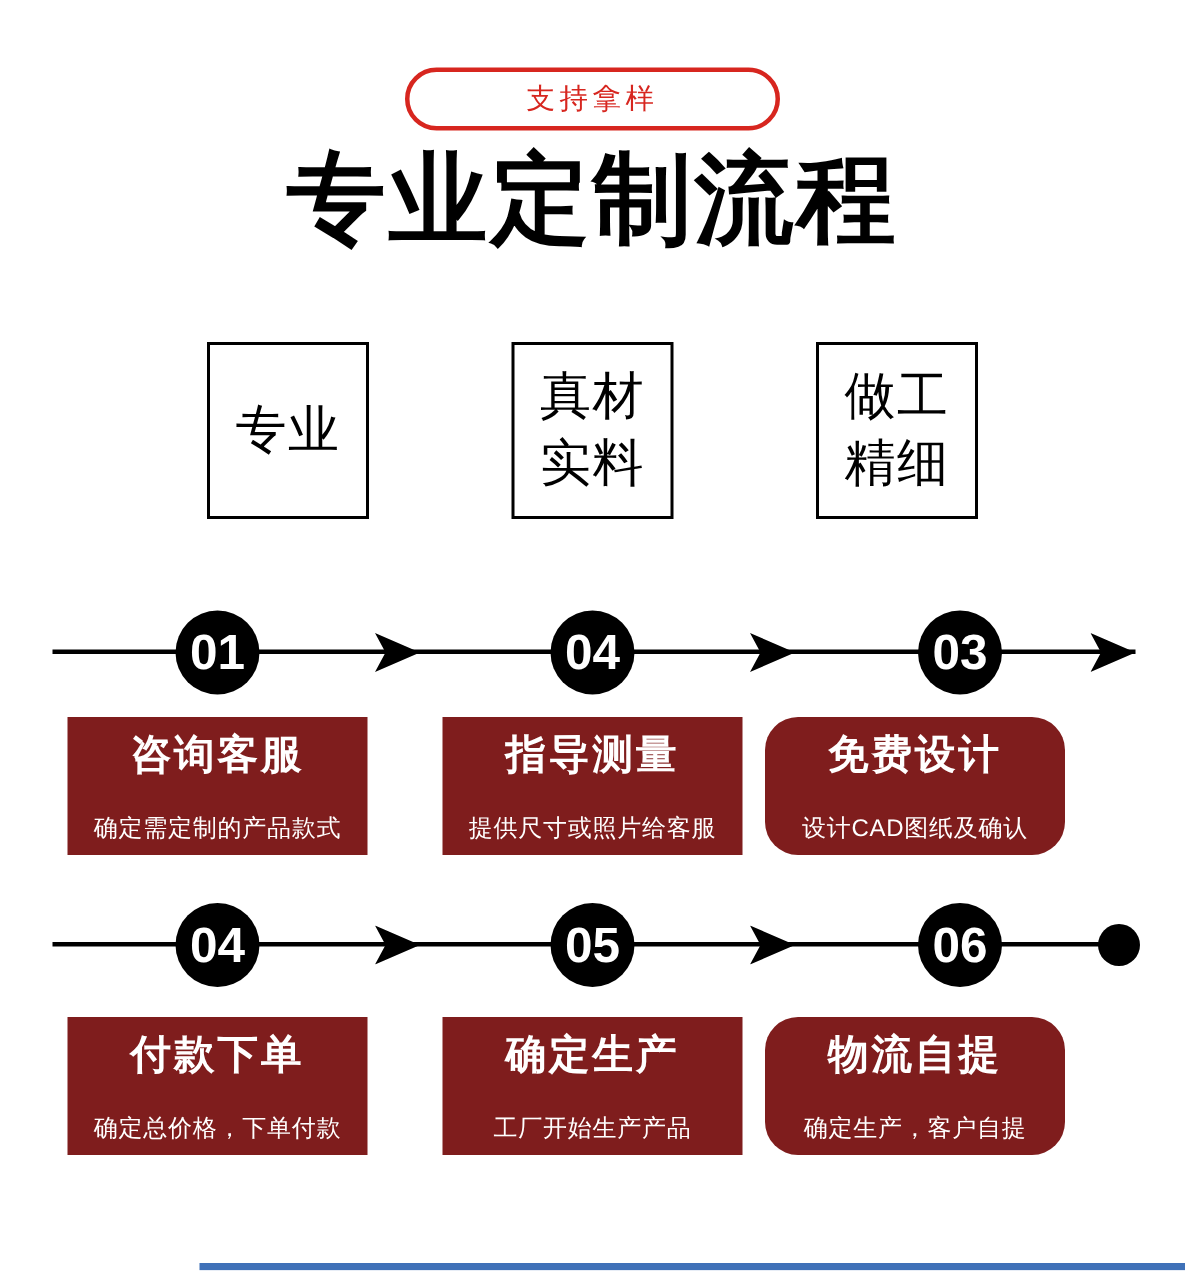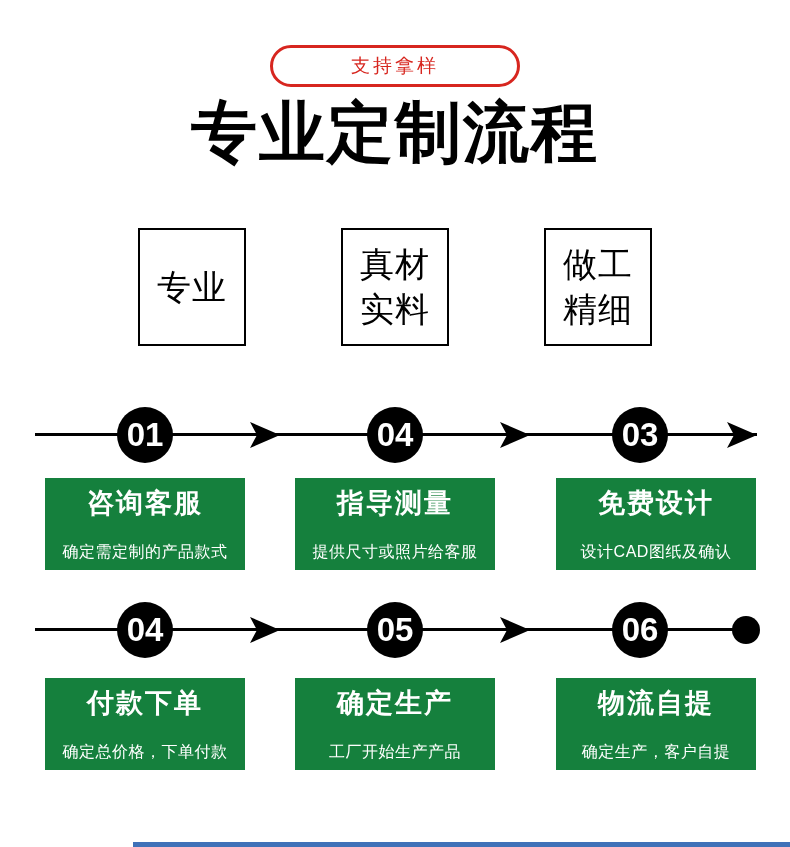--- a/index.html
+++ b/index.html
@@ -142,32 +142,32 @@
     height: 92px;
   }
   .labels.row1 { top: 478px; }
   .labels.row2 { top: 678px; }
 
   .label-box {
     position: absolute;
     top: 0;
     width: 200px;
     height: 92px;
-    background: #15803d;
+    background: #7f1d1d;
     color: #ffffff;
     display: flex;
     flex-direction: column;
     align-items: center;
     justify-content: center;
     gap: 21px;
     padding: 4px 2px;
   }
   .label-box.b1 { left: 45px; }
   .label-box.b2 { left: 295px; }
-  .label-box.b3 { left: 556px; }
+  .label-box.b3 { left: 510px; border-radius: 22px; }
 
   .label-title {
     font-size: 27px;
     font-weight: 700;
     letter-spacing: 2px;
     white-space: nowrap;
   }
   .label-desc {
     font-size: 16px;
     font-weight: 400;

